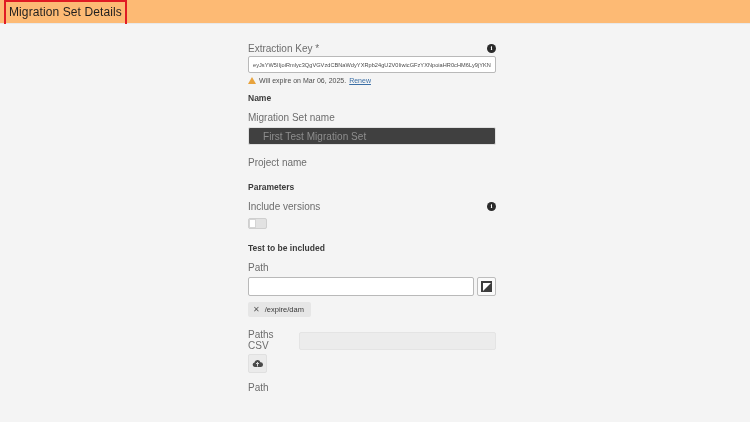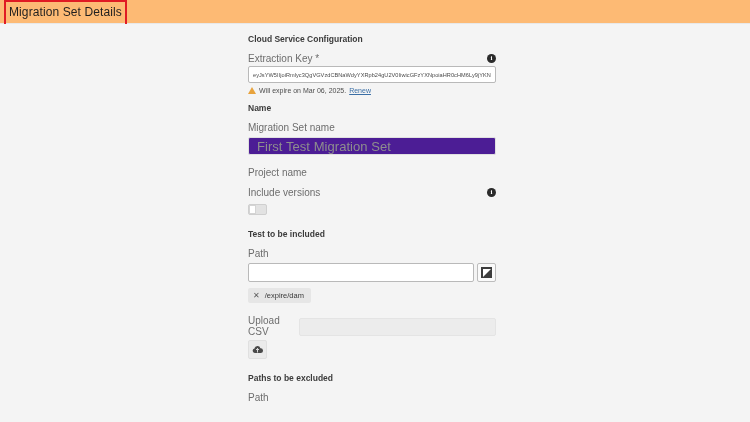--- a/index.html
+++ b/index.html
@@ -105,26 +105,26 @@
     border-radius: 2px;
     background: #ffffff;
     font-size: 5.6px;
     color: #4a4a4a;
     padding: 0 4px;
     font-family: inherit;
     letter-spacing: .05px;
     outline: none;
   }
   .txt-input.readonly {
-    background: #4c1d95;
+    background: #404040;
     border: 1px solid #e0e0e0;
     color: #8e8e8e;
-    font-size: 13px;
+    font-size: 10px;
     height: 18px;
-    padding: 0 8px;
+    padding: 0 14px;
   }
   .txt-input.blank {
     height: 19px;
     background: #ffffff;
     border: 1px solid #b9b9b9;
   }
 
   .info-icon {
     width: 9px; height: 9px;
     border-radius: 50%;
@@ -280,21 +280,20 @@
   <div class="title-wrap">
     <span class="page-title">Migration Set Details</span>
   </div>
 </div>
 
 <div class="page-body">
   <div class="form-col">
 
     <div class="mt4" style="height:6px"></div>
 
-    <div class="section-label">Cloud Service Configuration</div>
 
     <div class="mt9 label-line">
       <span class="field-label">Extraction Key *</span>
       <span class="info-icon">i</span>
     </div>
     <div class="input-row mt2">
       <input class="txt-input" type="text" value="eyJsYW5IIjoiRmlyc3QgVGVzdCBNaWdyYXRpb24gU2V0IiwicGFzYXNpoiaHR0cHM6Ly9jYKN" style="">
     </div>
     <div class="expire-line">
       <span class="warn-icon"></span>
@@ -306,20 +305,21 @@
 
     <div class="mt9">
       <span class="field-label">Migration Set name</span>
       <input class="txt-input readonly mt4" type="text" readonly="" value="First Test Migration Set" style="">
     </div>
 
     <div class="mt12">
       <span class="field-label">Project name</span>
     </div>
 
+    <div class="section-label mt14">Parameters</div>
 
     <div class="mt9 label-line">
       <span class="field-label">Include versions</span>
       <span class="info-icon">i</span>
     </div>
     <div class="toggle mt6">
       <span class="knob"></span>
     </div>
 
     <div class="section-label mt14">Test to be included</div>
@@ -333,34 +333,33 @@
         </div>
       </div>
       <div class="chip">
         <span class="chip-x">✕</span>
         <span>/expire/dam</span>
       </div>
     </div>
 
     <div class="upload-grid mt12">
       <div class="upload-col">
-        <span class="field-label">Upload CSV</span>
+        <span class="field-label">Paths CSV</span>
         <div class="upload-btn">
           <svg width="11" height="9" viewBox="0 0 22 18">
             <path d="M17.5 16H5.5A4.5 4.5 0 0 1 5.1 7.05 6 6 0 0 1 16.8 6.3 4.3 4.3 0 0 1 17.5 16Z" fill="#4a4a4a"></path>
             <path d="M11 15V7 M8 10l3-3 3 3" stroke="#ffffff" stroke-width="1.6" fill="none"></path>
           </svg>
         </div>
       </div>
       <div class="csv-col">
         <div class="csv-input"></div>
       </div>
     </div>
 
-    <div class="section-label mt14">Paths to be excluded</div>
 
     <div class="mt9">
       <span class="field-label">Path</span>
 
     </div>
 
   </div>
 </div>
 
 </body></html>

